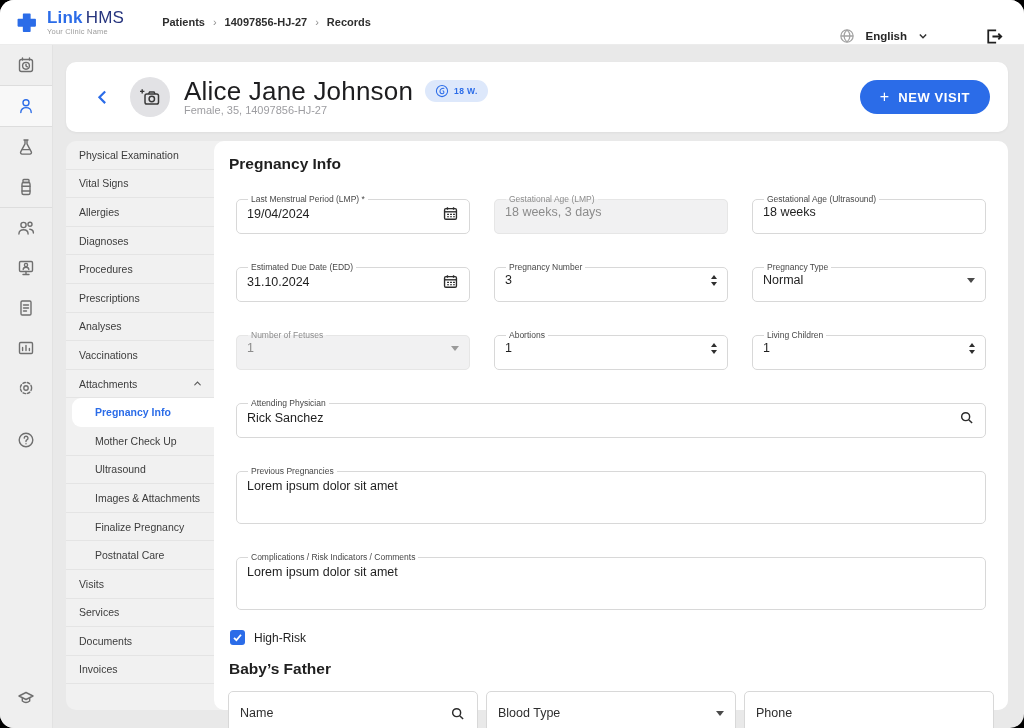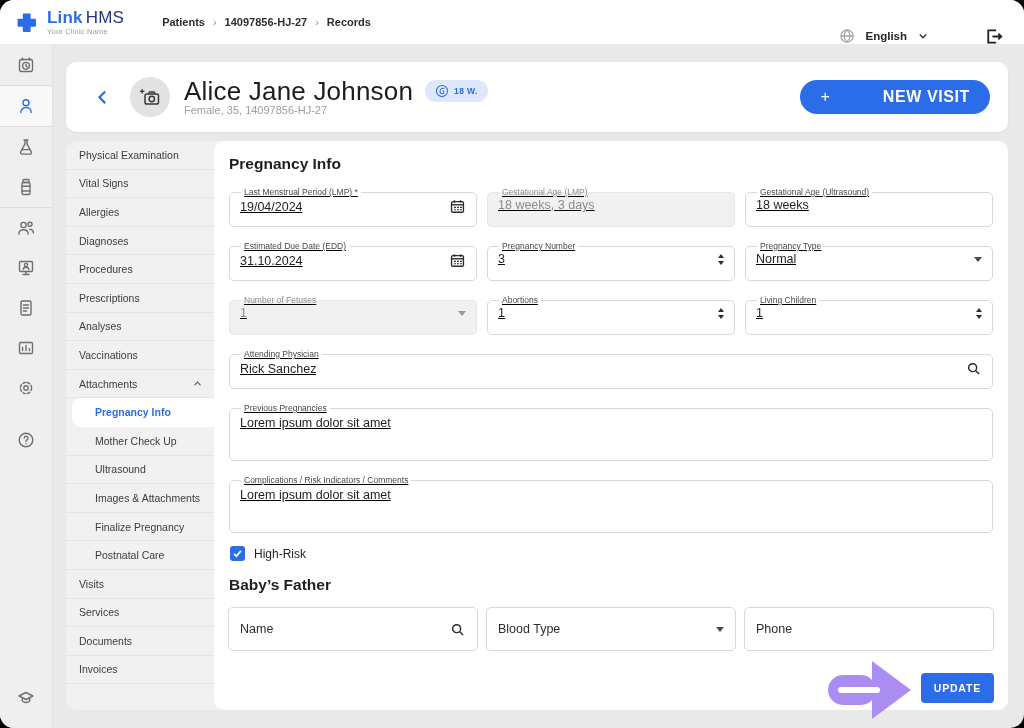--- a/index.html
+++ b/index.html
@@ -43,40 +43,40 @@
   .pt-block{display:flex;flex-direction:column;}
   .pt-toprow{display:flex;align-items:center;gap:12px;}
   .pt-name{font-size:26px;font-weight:500;color:#1d1d1f;letter-spacing:.2px;line-height:1;}
   .pt-badge{background:var(--badgeBg);border-radius:12px;height:22px;display:flex;align-items:center;
             gap:5px;padding:0 10px;color:var(--primary);}
   .pt-badge .bt{font-size:8.5px;font-weight:700;letter-spacing:.4px;}
   .pt-meta{font-size:11px;color:#9d9da1;margin-top:0;}
   .new-visit{margin-left:auto;background:var(--primary);color:#fff;border:none;border-radius:18px;
              height:34px;padding:0 20px;display:flex;align-items:center;gap:9px;cursor:pointer;}
   .new-visit .plus{font-size:16px;font-weight:400;line-height:1;}
-  .new-visit .nv-label{font-size:16px;font-weight:700;letter-spacing:.6px;margin-left:44px;}
+  .new-visit .nv-label{font-size:13px;font-weight:700;letter-spacing:.6px;}
 
   
   .content{flex:1;min-height:0;display:flex;background:#f1f1f1;border-radius:10px;}
   .nav-col{width:148px;flex:none;overflow:hidden;border-radius:10px 0 0 10px;display:flex;flex-direction:column;}
   .nav-item{flex:none;height:28.6px;display:flex;align-items:center;justify-content:space-between;
             padding:0 11px 0 13px;font-size:10.5px;color:#3c3c3c;border-bottom:1px solid #e4e4e4;
             box-sizing:border-box;cursor:pointer;white-space:nowrap;}
   .nav-item.sub{padding-left:29px;}
   .nav-item.active{background:#fff;color:var(--primary);font-weight:700;border-radius:9px 0 0 9px;
                    margin-left:6px;padding-left:23px;border-bottom:1px solid transparent;}
   .nav-item .chev{display:flex;color:#5a5a5a;}
 
   .form-card{flex:1;background:#fff;border-radius:10px;padding:12px 14px 0 14px;box-sizing:border-box;
              position:relative;min-width:0;}
   .form-title{font-size:15.5px;font-weight:600;color:#1f1f1f;margin:2px 0 13px 1px;}
 
   .frow{display:flex;gap:8px;margin-bottom:12px;}
-  fieldset.mfield{flex:1;min-width:0;margin:1px;border:1px solid #d8d8d8;border-radius:5px;height:40px;
-                  box-sizing:border-box;padding:0 10px;background:#fff;text-decoration:underline;}
+  fieldset.mfield{flex:1;min-width:0;margin:8px;border:1px solid #d8d8d8;border-radius:5px;height:40px;
+                  box-sizing:border-box;padding:0 10px;background:#fff;}
   fieldset.mfield legend{font-size:8.5px;color:#474747;padding:0 3px;margin-left:1px;line-height:10px;}
   .mrow{display:flex;align-items:center;justify-content:space-between;margin-top:1px;}
   .mval{font-size:12.5px;color:#1f1f1f;white-space:nowrap;overflow:hidden;}
   fieldset.disabled{background:#f1f1f2;border-color:#e6e6e6;}
   fieldset.disabled legend,fieldset.disabled .mval{color:#8c8c8c;}
   fieldset.area{height:58px;}
   fieldset.area .mrow{align-items:flex-start;margin-top:3px;}
 
   .stepper{display:flex;flex-direction:column;gap:3px;align-items:center;flex:none;}
   .tri-up{width:0;height:0;border-left:3.5px solid transparent;border-right:3.5px solid transparent;border-bottom:4.5px solid #2e2e2e;}

